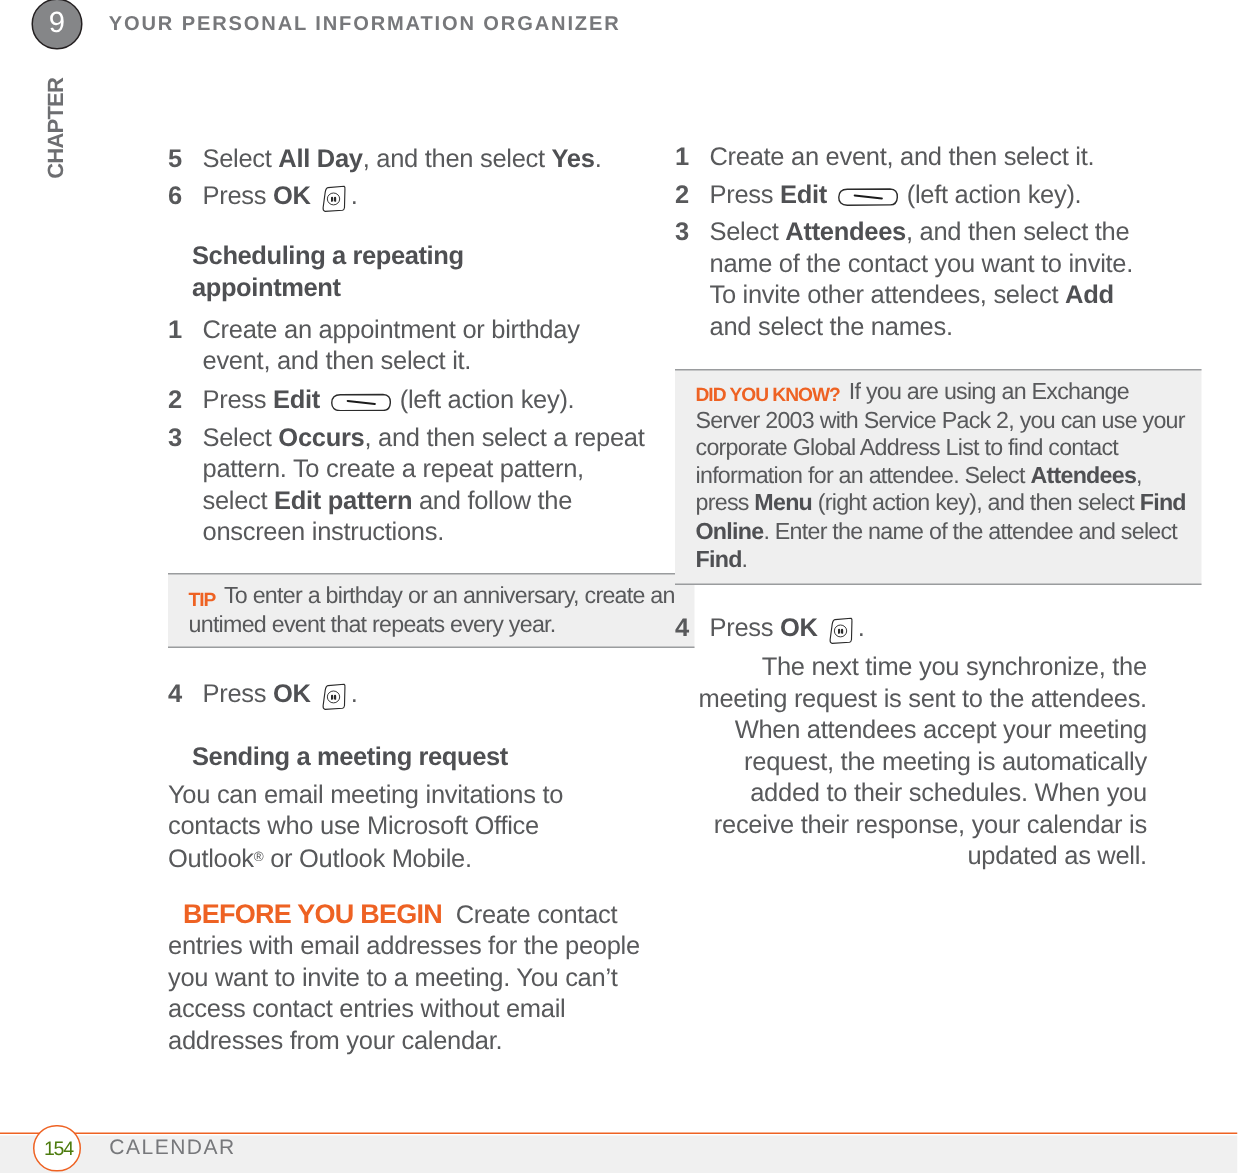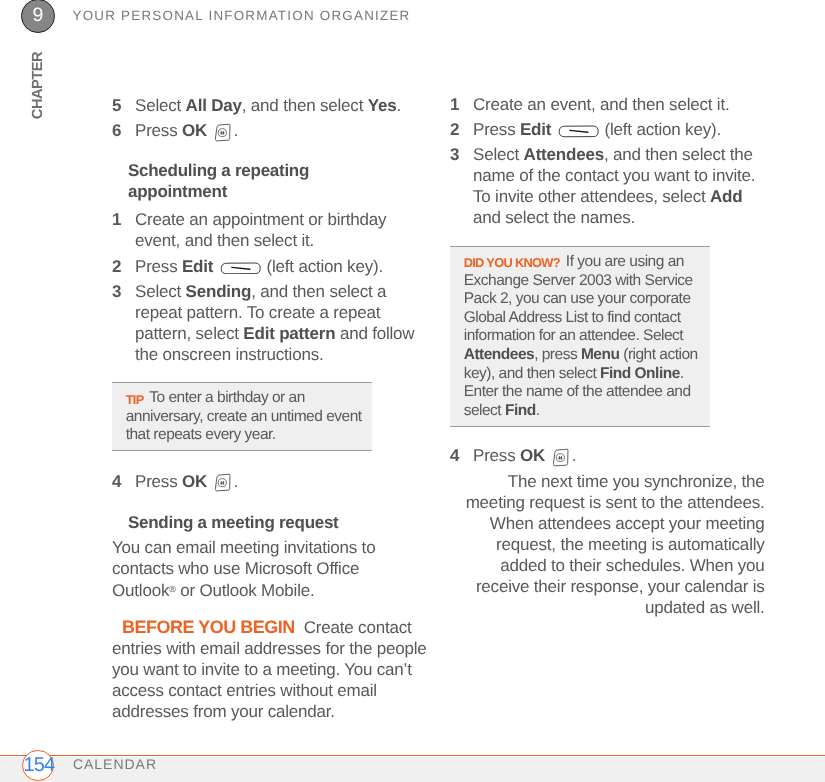--- a/index.html
+++ b/index.html
@@ -5,42 +5,42 @@
   html,body{margin:0;padding:0;}
   body{width:825px;height:782px;background:#ffffff;font-family:"Liberation Sans",sans-serif;overflow:hidden;position:relative;
     -webkit-font-smoothing:antialiased;text-rendering:geometricPrecision;}
   .page{position:absolute;inset:0;}
 
   
   .chapter-badge{position:absolute;left:21.2px;top:-0.7px;width:33.6px;height:33.6px;border-radius:50%;
     background:#858688;border:1.5px solid #231f20;box-sizing:border-box;}
   .chapter-badge span{position:absolute;left:0;top:0;width:100%;height:100%;display:flex;align-items:center;
     justify-content:center;color:#fff;font-size:19.5px;font-weight:400;line-height:33.6px;box-sizing:border-box;}
-  .header-title{position:absolute;left:72.5px;top:8.4px;font-size:13.4px;line-height:16px;letter-spacing:1.24px;color:#77787b;font-weight:400;white-space:nowrap;}
+  .header-title{position:absolute;left:72.5px;top:8.4px;font-size:13.4px;line-height:16px;letter-spacing:1.24px;color:#77787b;font-weight:700;white-space:nowrap;}
   .chapter-word{position:absolute;left:32.8px;top:51.5px;font-size:14.7px;line-height:10.2px;
     letter-spacing:-0.55px;color:#6d6e71;font-weight:bold;writing-mode:vertical-rl;transform:rotate(180deg);
     transform-origin:center;white-space:nowrap;}
 
   
   .col{position:absolute;width:314.6px;}
   .col-left{left:112px;top:95px;}
   .col-right{left:450px;top:94.4px;}
 
   
   .step{display:flex;font-size:17px;line-height:21px;color:#58595b;letter-spacing:-0.2px;margin-bottom:4px;}
   .step-num{font-weight:bold;color:#58595b;width:23px;flex:0 0 23px;letter-spacing:0;}
   .step-body{flex:0 0 300px;width:300px;}
   b{font-weight:bold;color:#4f5053;letter-spacing:inherit;}
 
   h3{font-size:17px;font-weight:bold;color:#4f5053;margin:16px;line-height:21px;letter-spacing:-0.27px;}
   p{font-size:17px;line-height:21px;color:#58595b;margin:0;letter-spacing:-0.2px;}
 
   .note{background:#efefef;border-top:1.4px solid #9a9c9e;border-bottom:1.4px solid #9a9c9e;
         font-size:15.5px;line-height:18.6px;color:#58595b;letter-spacing:-0.5px;box-sizing:border-box;
-        padding:6.4px 7.7px 5.7px 13.7px;width:260px;}
+        padding:6.4px 7.7px 5.7px 13.7px;width:351px;}
   .note-label{color:#ee6223;font-weight:bold;font-size:12.8px;letter-spacing:-0.68px;position:relative;top:1.5px;margin-right:2.2px;}
   .byb{color:#ee6223;font-weight:bold;letter-spacing:-0.5px;font-size:18px;margin-left:10px;}
 
   
   .ls5{margin-bottom:4px;}
   .ls6{margin-bottom:0;}
   .h-sched{margin-top:19px;margin-bottom:7px;}
   .lr1{margin-bottom:5px;}
   .lr2{margin-bottom:4px;}
   .lr3{margin-bottom:0;}
@@ -58,21 +58,21 @@
   .rm4{margin-top:18.3px;margin-bottom:0;}
   .p-sync{margin-top:4.7px;text-align:right;}
   .h-sensitive{margin-top:19.6px;margin-bottom:5px;}
 
   
   .footer-rule{position:absolute;left:0;top:754.5px;width:825px;height:1.5px;background:#ee6223;}
   .footer-band{position:absolute;left:0;top:756.8px;width:825px;height:25.2px;background:#f0f0f0;}
   .page-num{position:absolute;left:22.3px;top:749.5px;width:31.7px;height:31.7px;border-radius:50%;
     background:#fff;border:1.4px solid #ee6223;box-sizing:border-box;}
   .page-num span{position:absolute;left:0;top:0;width:100%;height:100%;display:flex;align-items:center;
-    justify-content:center;color:#3b82f6;font-size:20px;line-height:31.7px;letter-spacing:-0.8px;padding-left:0.8px;}
+    justify-content:center;color:#4d7c0f;font-size:13px;line-height:31.7px;letter-spacing:-0.8px;padding-left:0.8px;}
   .footer-title{position:absolute;left:72.9px;top:756.3px;font-size:14px;line-height:16px;
     letter-spacing:0.99px;color:#77787b;white-space:nowrap;}
 
   svg.okkey{width:21.3px;height:20.8px;vertical-align:-4.6px;position:relative;top:1.8px;margin-left:0.7px;margin-right:0.2px;}
   svg.lakey{width:41.2px;height:12.8px;vertical-align:-1.1px;position:relative;top:1.2px;margin-left:2px;margin-right:1px;}
   sup{font-size:9px;vertical-align:4px;}
 </style>
 </head>
 <body>
 
@@ -111,21 +111,21 @@
     <div class="step lr2">
       <div class="step-num">2</div>
       <div class="step-body"><span>Press </span><b>Edit</b> <svg class="lakey" viewBox="0 0 42 13">
             <path d="M7.0 1.2 L36.0 1.0 C39.6 1.2 41.2 3.1 41.0 6.7 C40.8 10.2 39.1 11.9 36.0 11.8 L7.0 12.0 C3.1 11.9 1.1 10.1 1.2 6.6 C1.3 3.0 3.2 1.2 7.0 1.2 Z" fill="none" stroke="#2b2b2b" stroke-width="0.95"></path>
             <path d="M12.0 5.4 L30.5 7.4" fill="none" stroke="#1a1a1a" stroke-width="1.35" stroke-linecap="round"></path>
           </svg><span> (left action key).</span></div>
     </div>
 
     <div class="step lr3">
       <div class="step-num">3</div>
-      <div class="step-body"><span>Select </span><b>Sending</b><span>, and then select a repeat pattern. To create a repeat pattern, select </span><b>Edit pattern</b><span> and follow the onscreen instructions.</span></div>
+      <div class="step-body"><span>Select </span><b>Occurs</b><span>, and then select a repeat pattern. To create a repeat pattern, select </span><b>Edit pattern</b><span> and follow the onscreen instructions.</span></div>
     </div>
 
     <div class="note note-tip">
       <span class="note-label">TIP</span>
       <span class="note-gap"> </span><span>To enter a birthday or an anniversary, create an untimed event that repeats every year.</span>
     </div>
 
     <div class="step lr4">
       <div class="step-num">4</div>
       <div class="step-body"><span>Press </span><b>OK</b> <svg class="okkey" viewBox="0 0 28 27">

